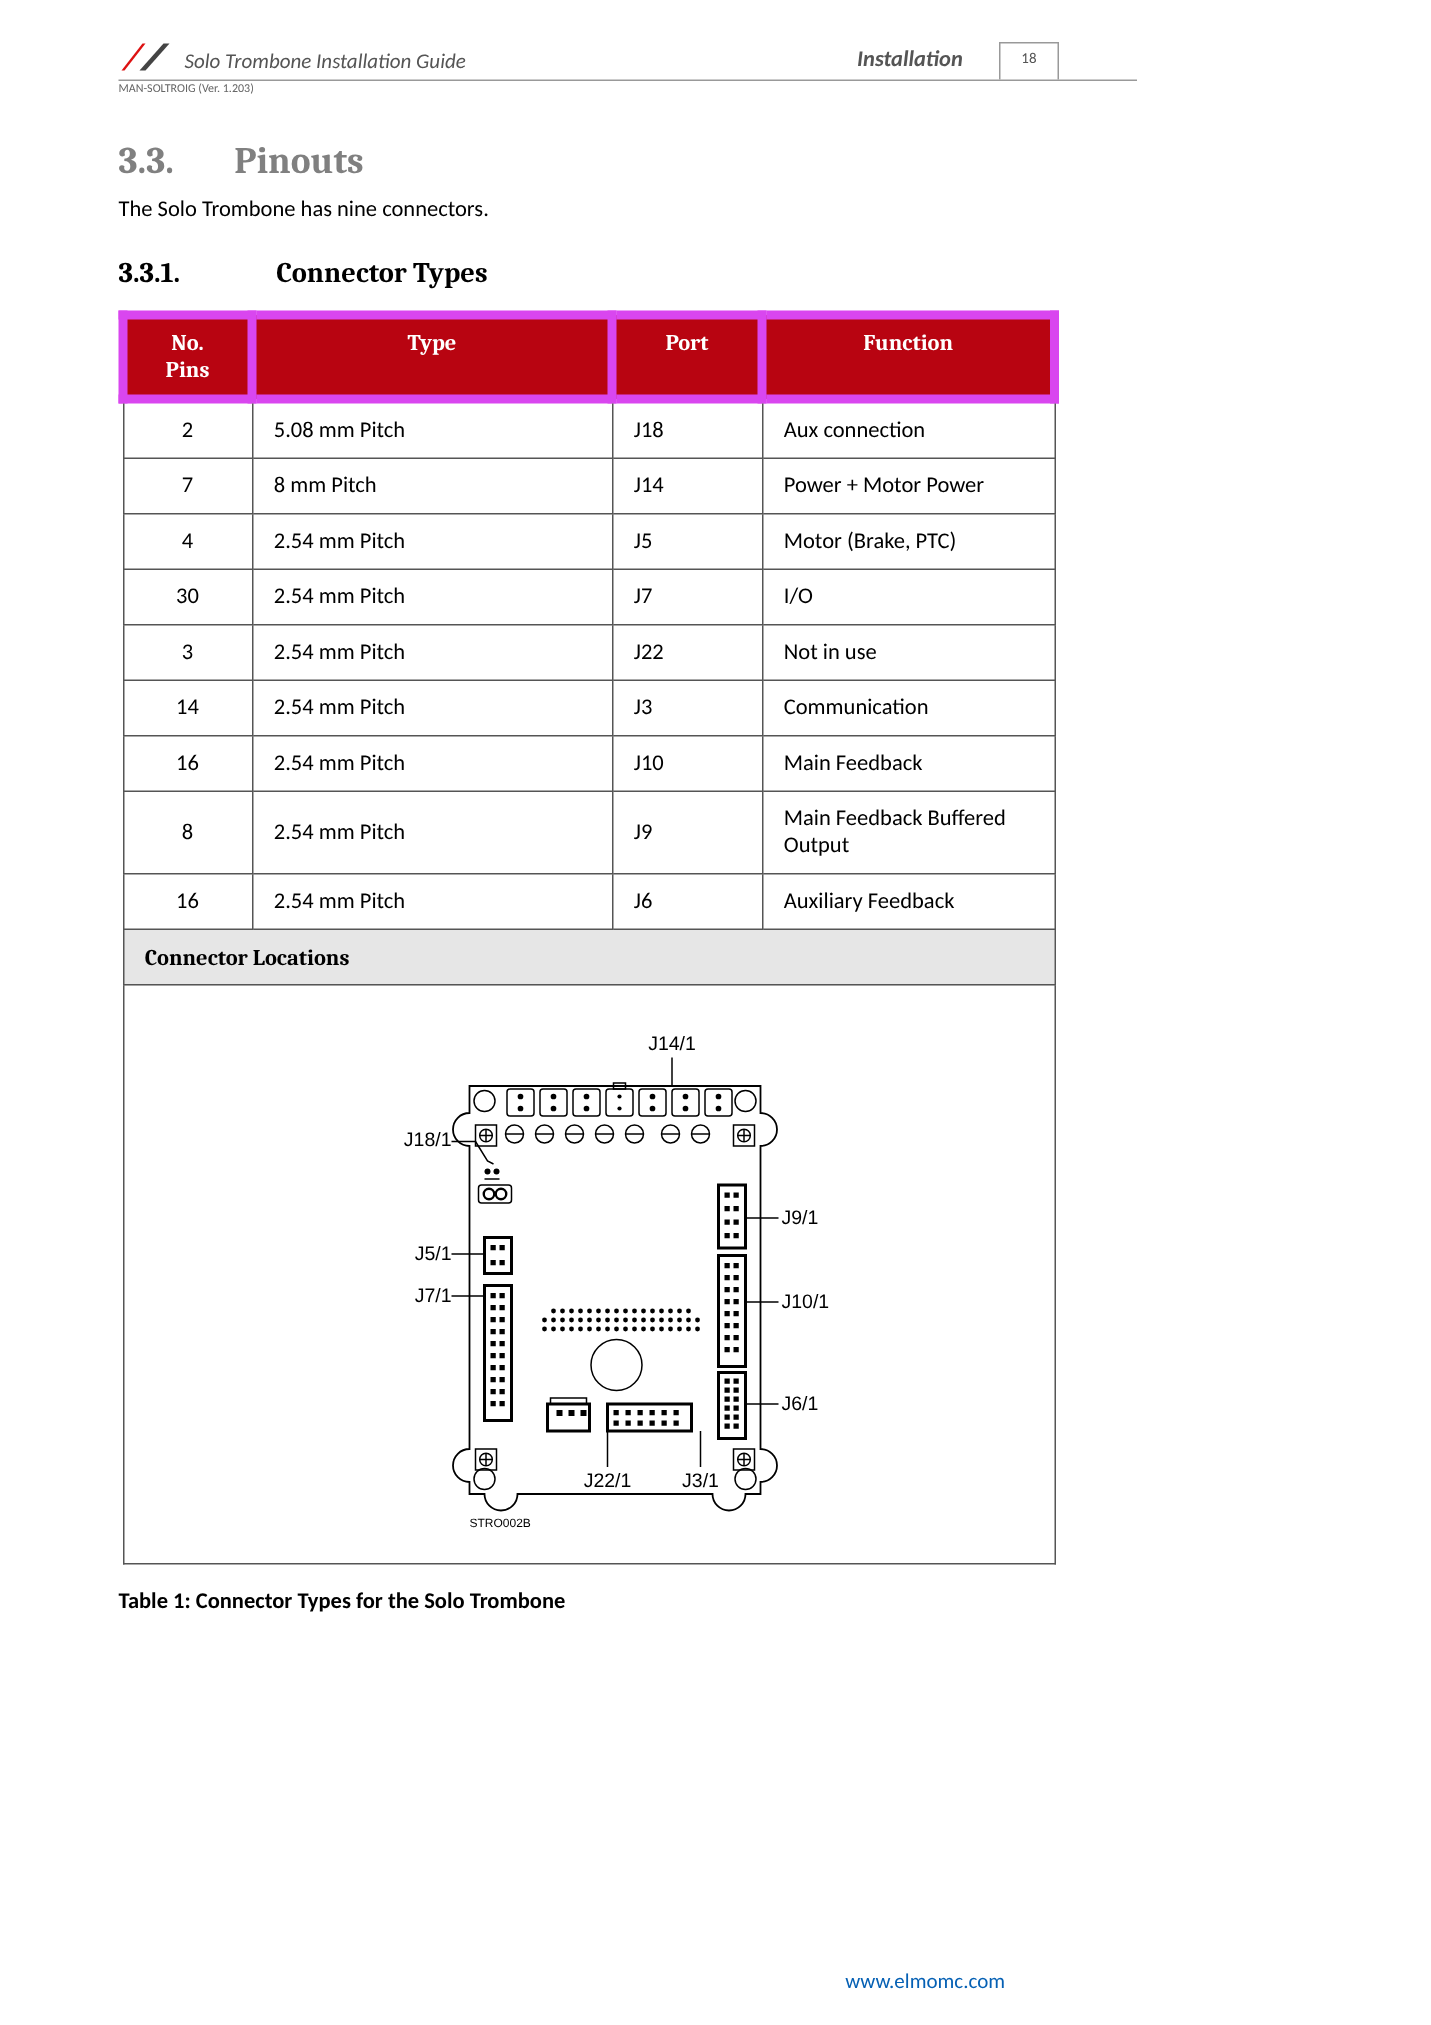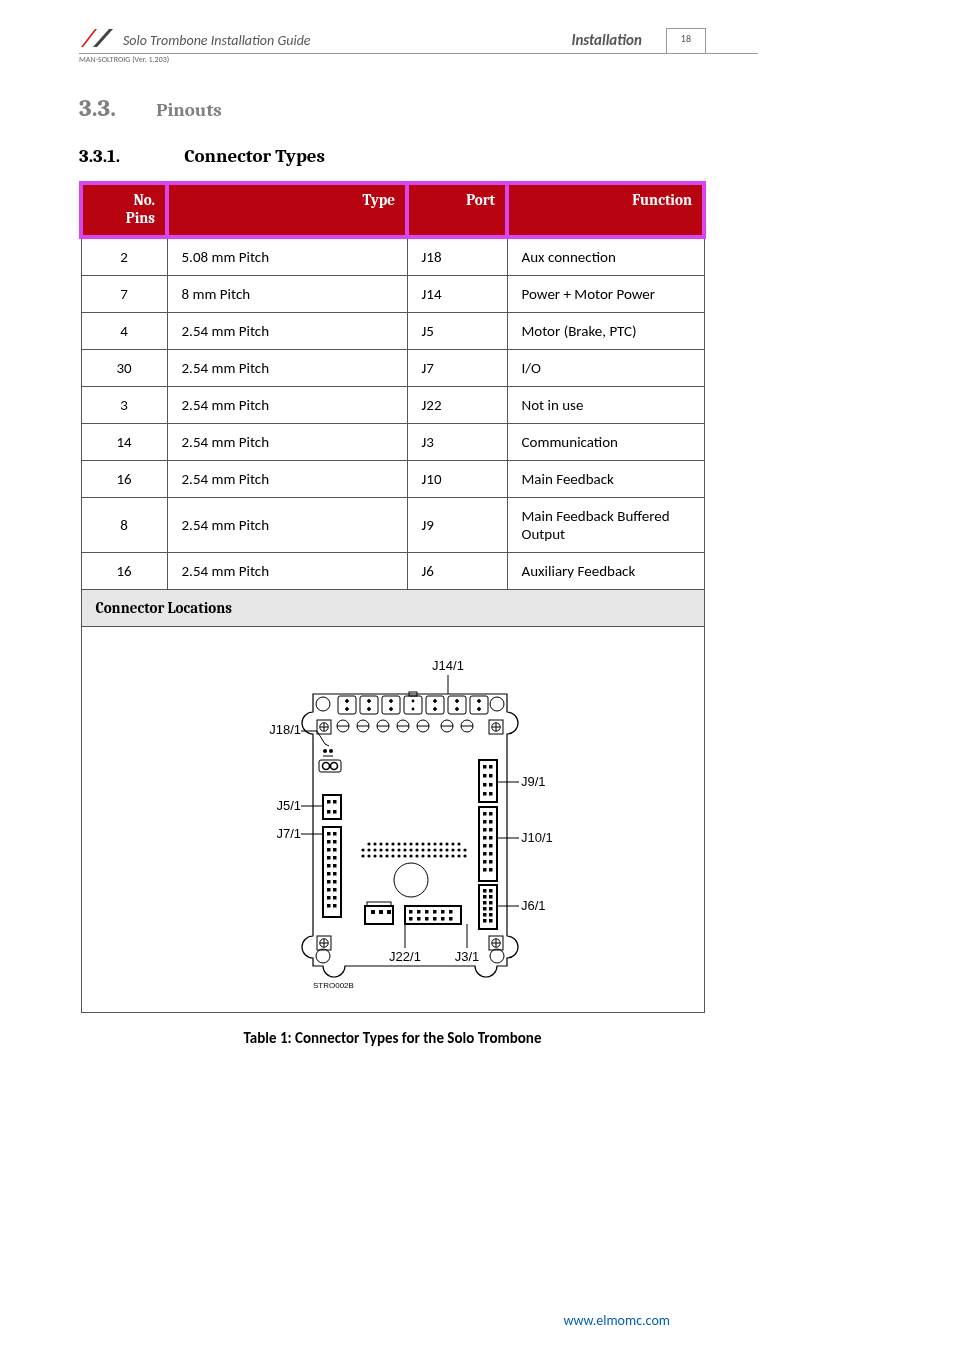--- a/index.html
+++ b/index.html
@@ -75,21 +75,21 @@
   .h2-num {
     font-family: Cambria, Georgia, serif;
     font-size: 25px;
     font-weight: bold;
     color: #808080;
     display: inline-block;
     width: 74px;
   }
   .h2-text {
     font-family: Cambria, Georgia, serif;
-    font-size: 19px;
+    font-size: 25px;
     font-weight: bold;
     color: #808080;
   }
   .body-text {
     font-size: 15px;
     color: #000;
     margin: 4px 0 0 0;
   }
 
   .h3 {
@@ -115,23 +115,23 @@
     border-collapse: collapse;
     width: 100%;
     margin-top: 14px;
   }
   table.conn th {
     background: #b80411;
     color: #fff;
     font-family: Cambria, Georgia, serif;
     font-weight: bold;
     font-size: 15px;
-    text-align: right;
+    text-align: center;
     padding: 6px 10px 8px;
-    border: 4px solid #d946ef;
+    border: 6px solid #d946ef;
     vertical-align: top;
   }
   table.conn td {
     border: 1px solid #555;
     padding: 9px 14px;
     font-size: 15px;
     vertical-align: middle;
   }
   table.conn td.num {
     text-align: center;
@@ -154,21 +154,20 @@
   }
   .diagram svg {
     display: block;
   }
   .diag-label {
     font-family: Arial, sans-serif;
     font-size: 13px;
     fill: #000;
   }
   .caption {
-    text-align: center;
     font-size: 15px;
     font-weight: bold;
     margin-top: 16px;
   }
   .footer-link {
     position: absolute;
     right: 86px;
     bottom: 20px;
     font-size: 14px;
   }
@@ -193,20 +192,21 @@
     <div class="section-label">Installation</div>
     <div class="page-number-box">18</div>
   </div>
   <hr class="header-rule">
   <div class="version-text">MAN-SOLTROIG (Ver. 1.203)</div>
 
   <div class="h2">
     <span class="h2-num">3.3.</span>
     <span class="h2-text">Pinouts</span>
   </div>
+  <p class="body-text">The Solo Trombone has nine connectors.</p>
 
   <div class="h3">
     <span class="h3-num">3.3.1.</span>
     <span class="h3-text">Connector Types</span>
   </div>
 
   <table class="conn">
     <colgroup>
       <col style="width:86px">
       <col style="width:240px">

